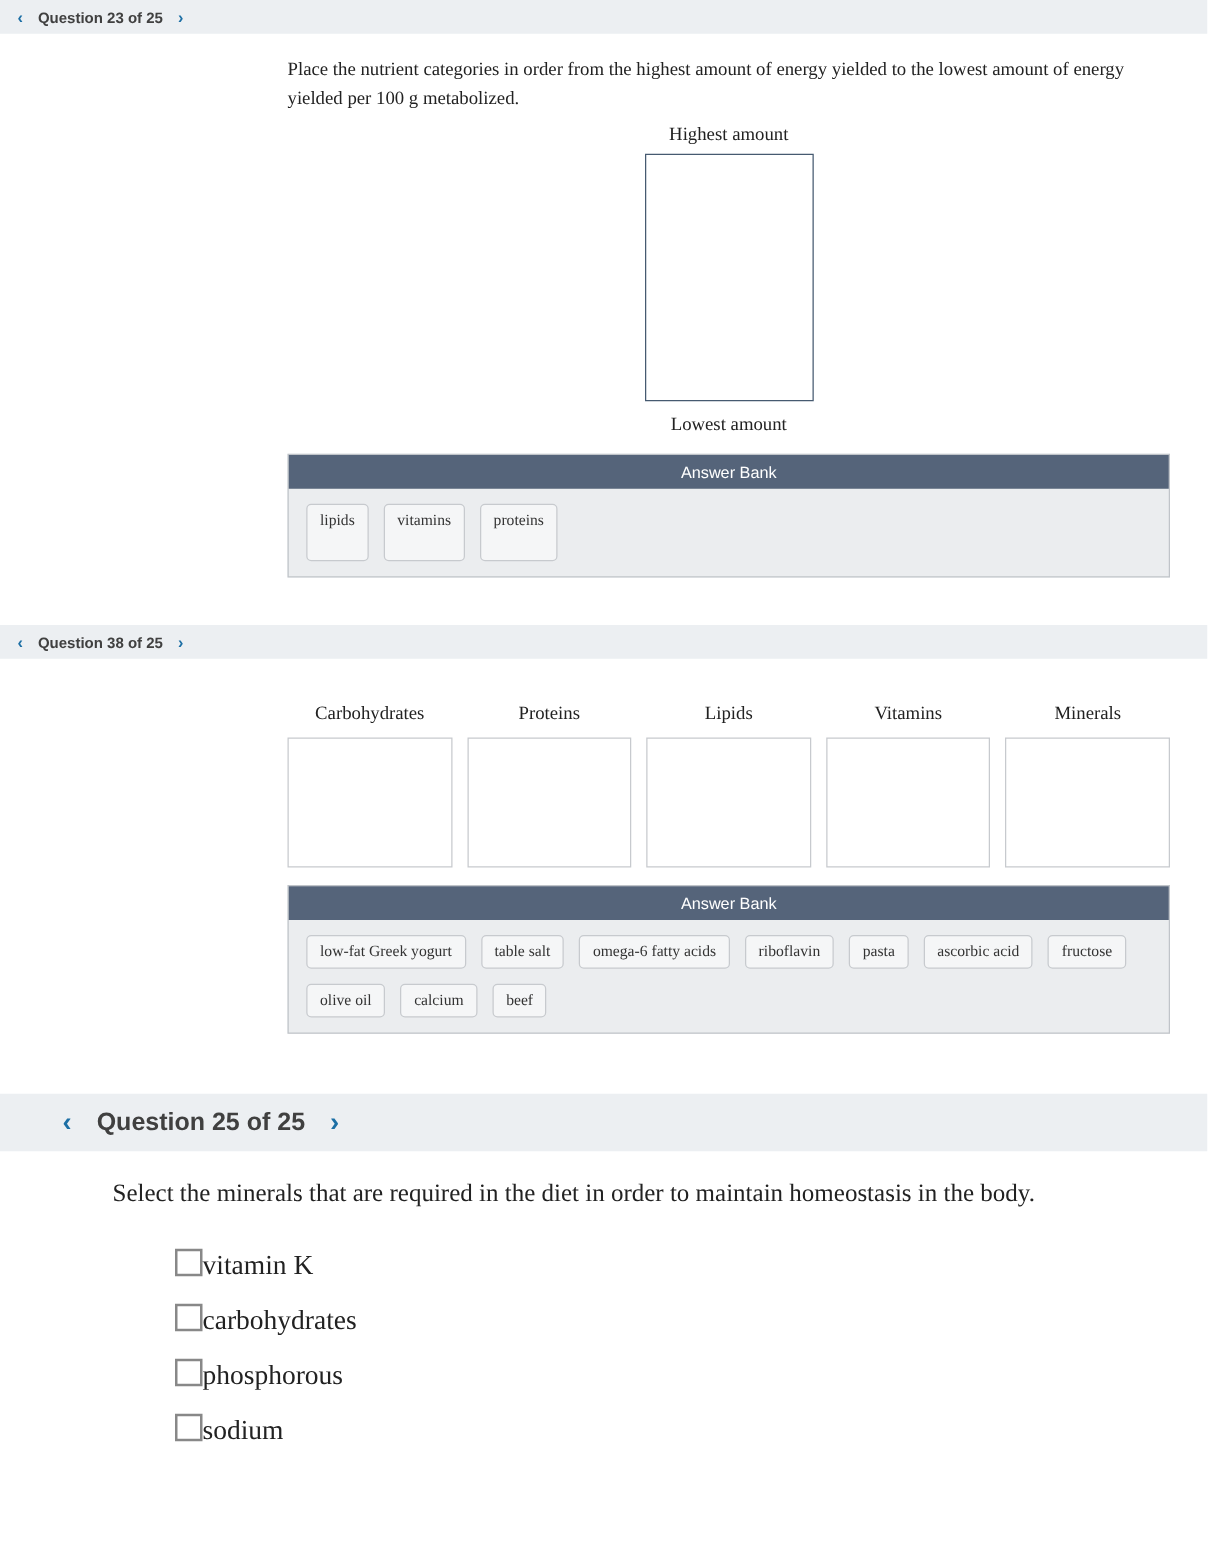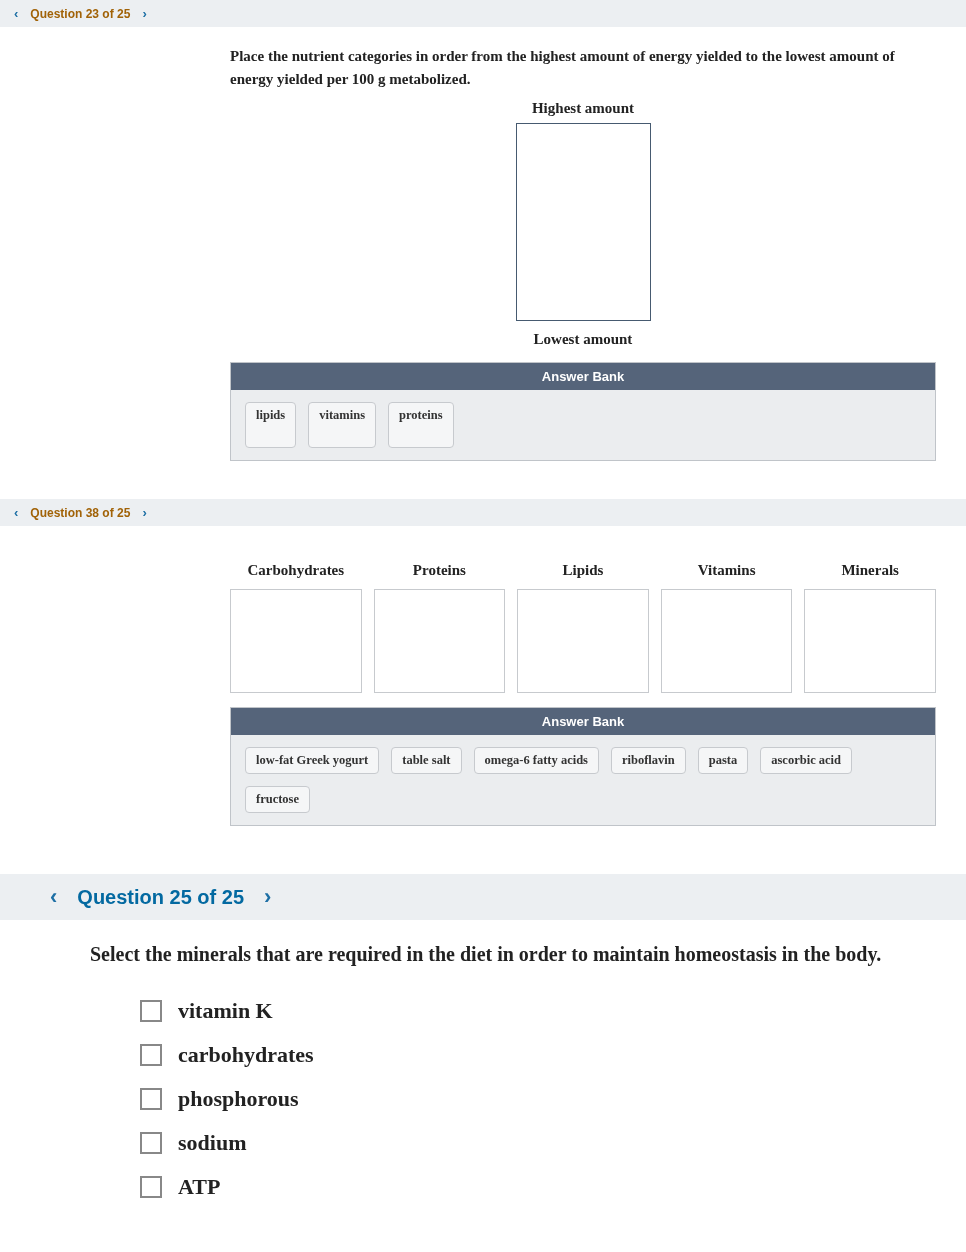--- a/index.html
+++ b/index.html
@@ -17,33 +17,32 @@
     font-family: Arial, Helvetica, sans-serif;
   }
   .nav-bar .chev {
     color: #1d6fa5;
     font-size: 13px;
     font-weight: bold;
     padding: 0 6px;
     cursor: pointer;
   }
   .nav-bar .q-label {
-    color: #a16207;
+    color: #404040;
     font-size: 12px;
     font-weight: bold;
     padding: 0 6px;
   }
   .nav-bar-large { padding: 10px 40px; }
   .nav-bar-large .chev { font-size: 22px; padding: 0 10px; color:#1d6fa5; }
-  .nav-bar-large .q-label { font-size: 20px; color:#0369a1; font-family: Arial, Helvetica, sans-serif; font-weight: bold; padding: 0 10px; }
+  .nav-bar-large .q-label { font-size: 20px; color:#404040; font-family: Arial, Helvetica, sans-serif; font-weight: bold; padding: 0 10px; }
 
   .question-body {
     margin-left: 200px;
     padding: 18px 30px;
-    font-weight: bold;
   }
   .question-body.full {
     margin-left: 60px;
     padding: 20px 30px;
   }
   .prompt {
     font-size: 15px;
     line-height: 1.5;
     margin-bottom: 10px;
   }
@@ -105,23 +104,21 @@
   }
   .cat-drop {
     height: 104px;
     border: 1px solid #c7cace;
     background: #fff;
   }
 
   .options { margin-left: 50px; }
   .option-row {
     display: flex;
-    align-items: center;
     margin: 18px 0;
-    gap: 16px;
   }
   .checkbox {
     width: 22px;
     height: 22px;
     border: 2px solid #888;
     display: inline-block;
     background: #fff;
   }
   .option-label { font-size: 22px; }
 
@@ -186,20 +183,25 @@
     <div class="answer-bank-header">Answer Bank</div>
     <div class="chips">
       <span class="chip">low-fat Greek yogurt</span>
       <span class="chip">table salt</span>
       <span class="chip">omega-6 fatty acids</span>
       <span class="chip">riboflavin</span>
       <span class="chip">pasta</span>
       <span class="chip">ascorbic acid</span>
       <span class="chip">fructose</span>
     </div>
+    <div class="chips" style="padding-top:0;">
+      <span class="chip">olive oil</span>
+      <span class="chip">calcium</span>
+      <span class="chip">beef</span>
+    </div>
   </div>
 </div>
 
 <div class="sep" style="height:30px;"></div>
 
 <div class="nav-bar nav-bar-large">
   <span class="chev">‹</span>
   <span class="q-label">Question 25 of 25</span>
   <span class="chev">›</span>
 </div>
@@ -215,18 +217,14 @@
       <span class="option-label">carbohydrates</span>
     </div>
     <div class="option-row">
       <span class="checkbox"></span>
       <span class="option-label">phosphorous</span>
     </div>
     <div class="option-row">
       <span class="checkbox"></span>
       <span class="option-label">sodium</span>
     </div>
-    <div class="option-row">
-      <span class="checkbox"></span>
-      <span class="option-label">ATP</span>
-    </div>
   </div>
 </div>
 
 </body></html>

